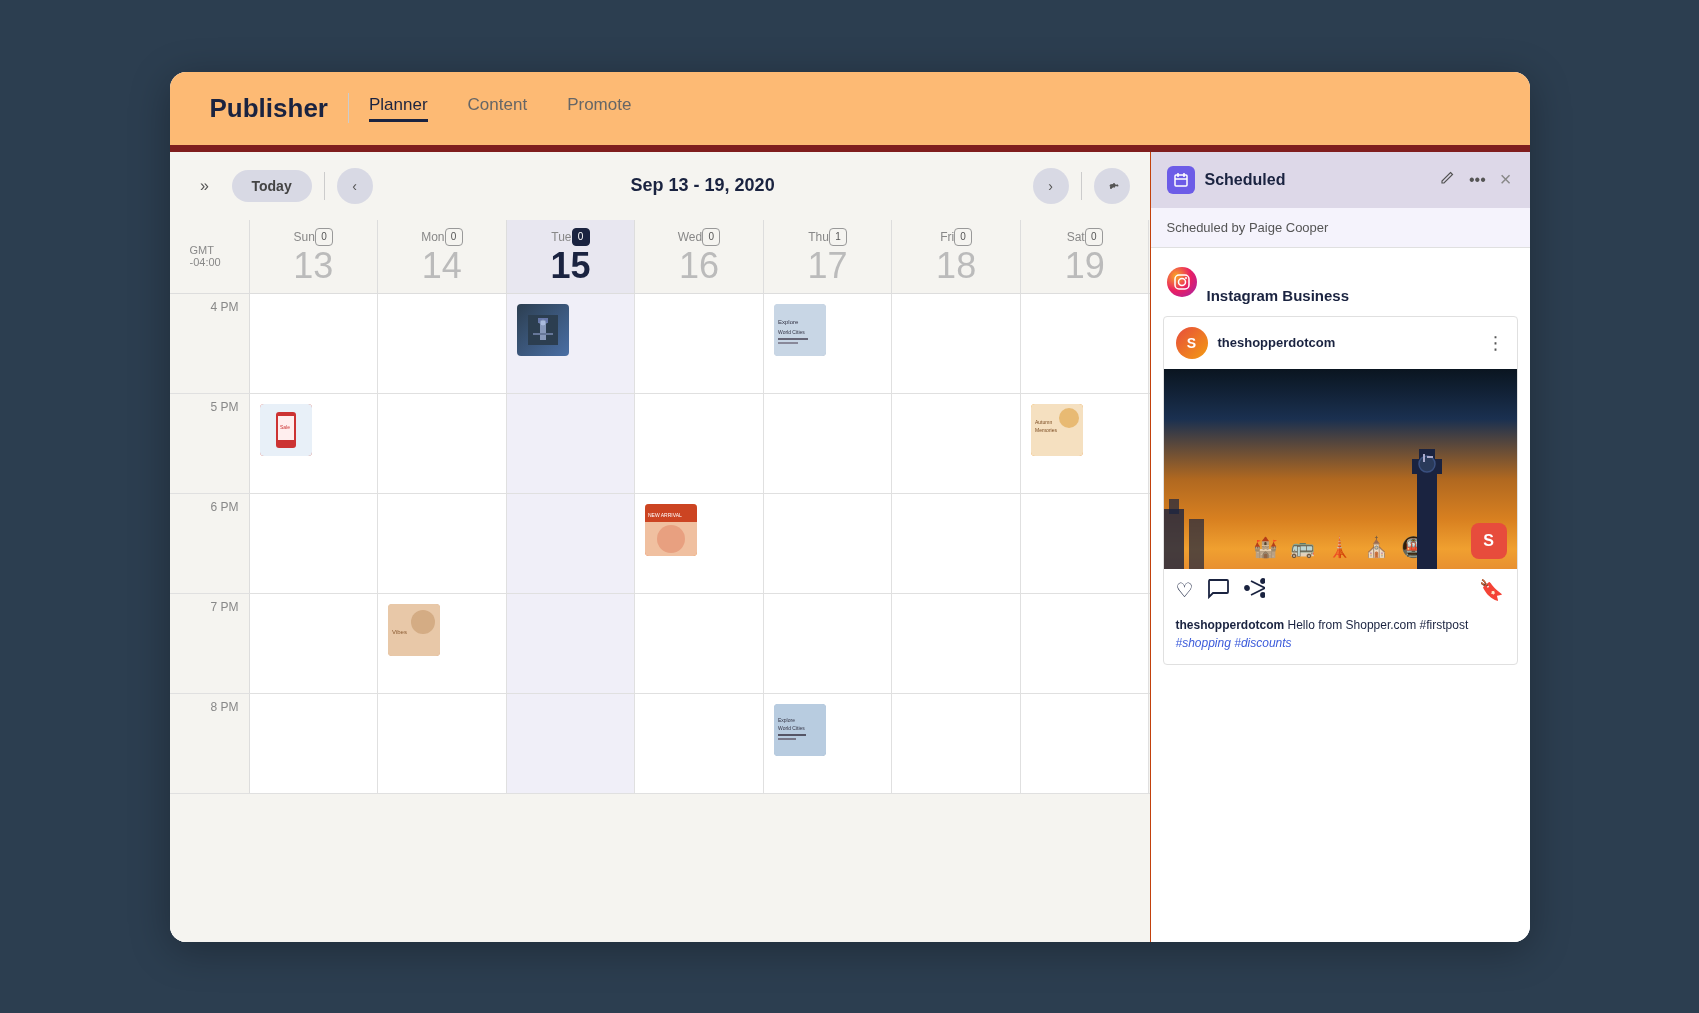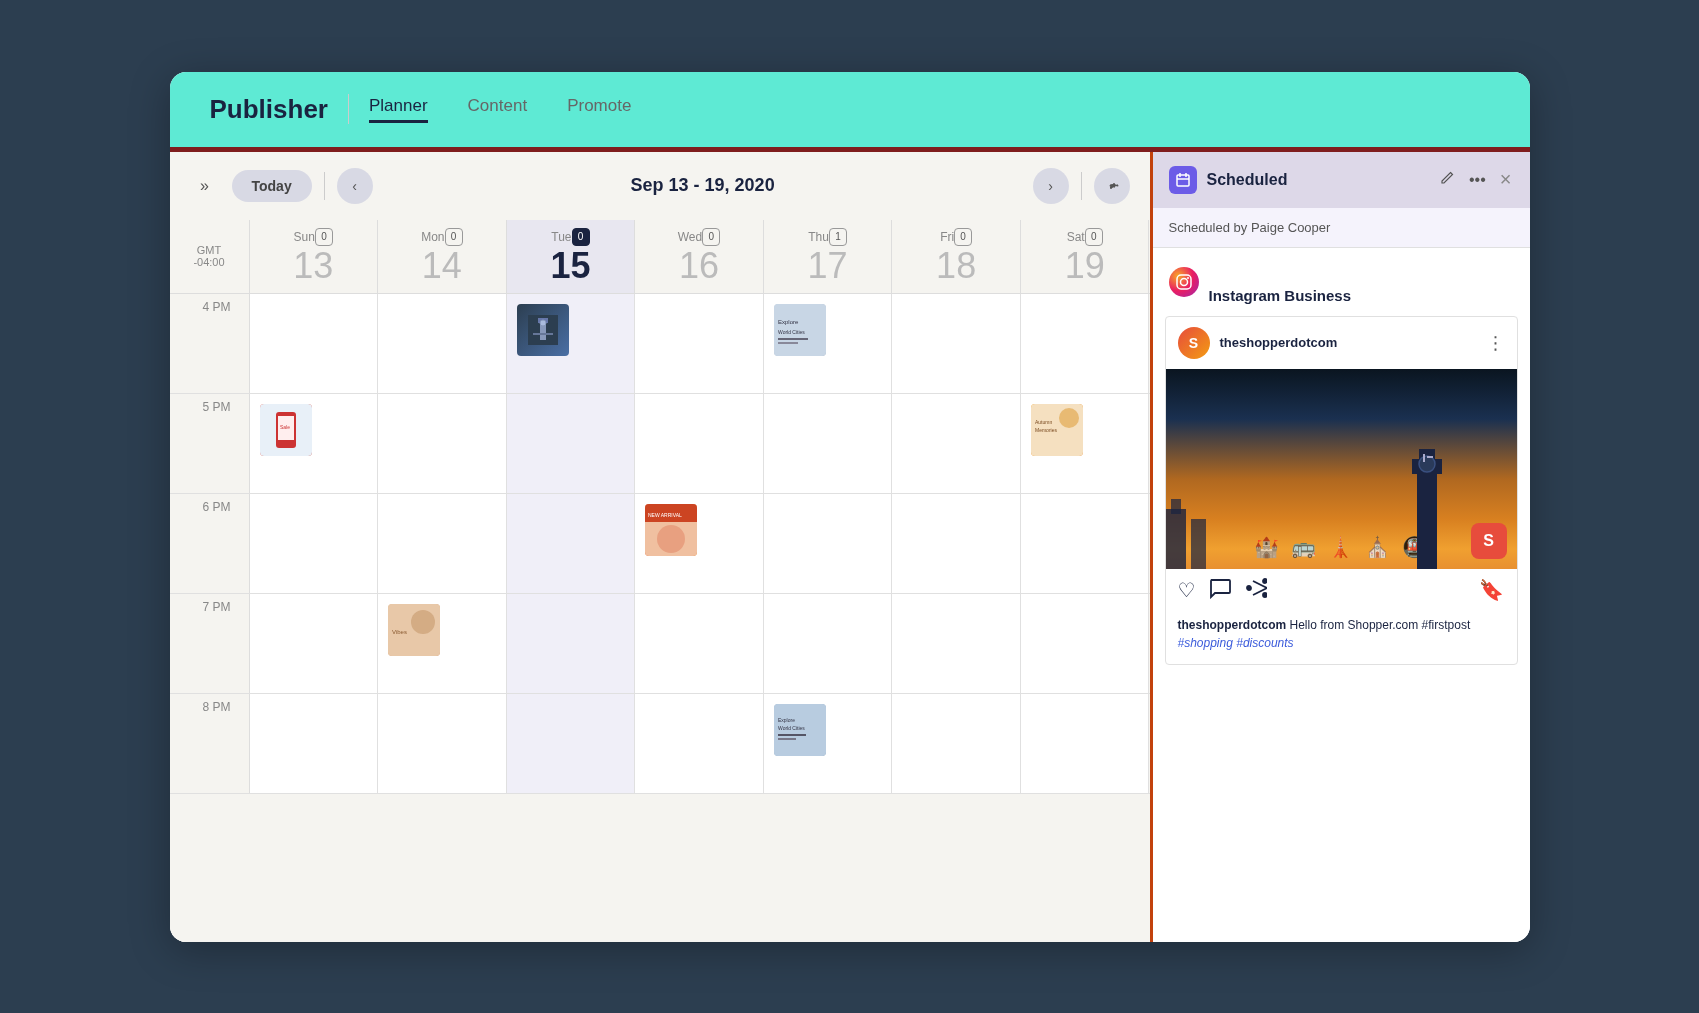--- a/index.html
+++ b/index.html
@@ -20,22 +20,22 @@
       display: flex;
       flex-direction: column;
       box-shadow: 0 8px 40px rgba(0,0,0,0.3);
     }
     
     .header {
       display: flex;
       align-items: center;
       padding: 0 40px;
       height: 80px;
-      border-bottom: 5px solid #7f1d1d;
-      background: #5eead4;
+      border-bottom: 7px solid #7f1d1d;
+      background: #fdba74;
     }
     .header-title {
       font-size: 26px;
       font-weight: 800;
       color: #1a2340;
       margin-right: 20px;
     }
     .header-divider {
       width: 1px;
       height: 30px;
@@ -154,25 +154,25 @@
       grid-template-columns: 80px repeat(7, 1fr);
       border-bottom: 1px solid #ddd;
       background: #f5f4f0;
       position: sticky;
       top: 0;
       z-index: 10;
     }
     .gmt-cell {
       display: flex;
       flex-direction: column;
-      align-items: center;
+      align-items: flex-start;
       justify-content: center;
       font-size: 11px;
       color: #888;
-      padding: 8px 4px;
+      padding: 8px 20px;
       border-right: 1px solid #ddd;
     }
     .day-header {
       display: flex;
       flex-direction: column;
       align-items: center;
       padding: 8px 4px;
       border-right: 1px solid #ddd;
       background: #f5f4f0;
     }
@@ -217,21 +217,21 @@
     .time-row {
       display: grid;
       grid-template-columns: 80px repeat(7, 1fr);
       height: 100px;
       border-bottom: 1px solid #e0e0e0;
     }
     .time-label {
       display: flex;
       align-items: flex-start;
       justify-content: flex-end;
-      padding: 6px 18px 0;
+      padding: 6px 10px 0;
       font-size: 12px;
       color: #888;
       border-right: 1px solid #ddd;
     }
     .time-cell {
       border-right: 1px solid #e0e0e0;
       position: relative;
       background: #fff;
     }
     .time-cell.today-col {
@@ -302,21 +302,21 @@
       display: flex;
       align-items: center;
       justify-content: center;
       font-size: 8px;
       color: #333;
     }
     
     .side-panel {
       width: 380px;
       background: #fff;
-      border-left: 3px solid #c2410c;
+      border-left: 1px solid #c2410c;
       display: flex;
       flex-direction: column;
       overflow: hidden;
     }
     .panel-header {
       background: #ddd8e8;
       padding: 14px 16px;
       display: flex;
       align-items: center;
     }

